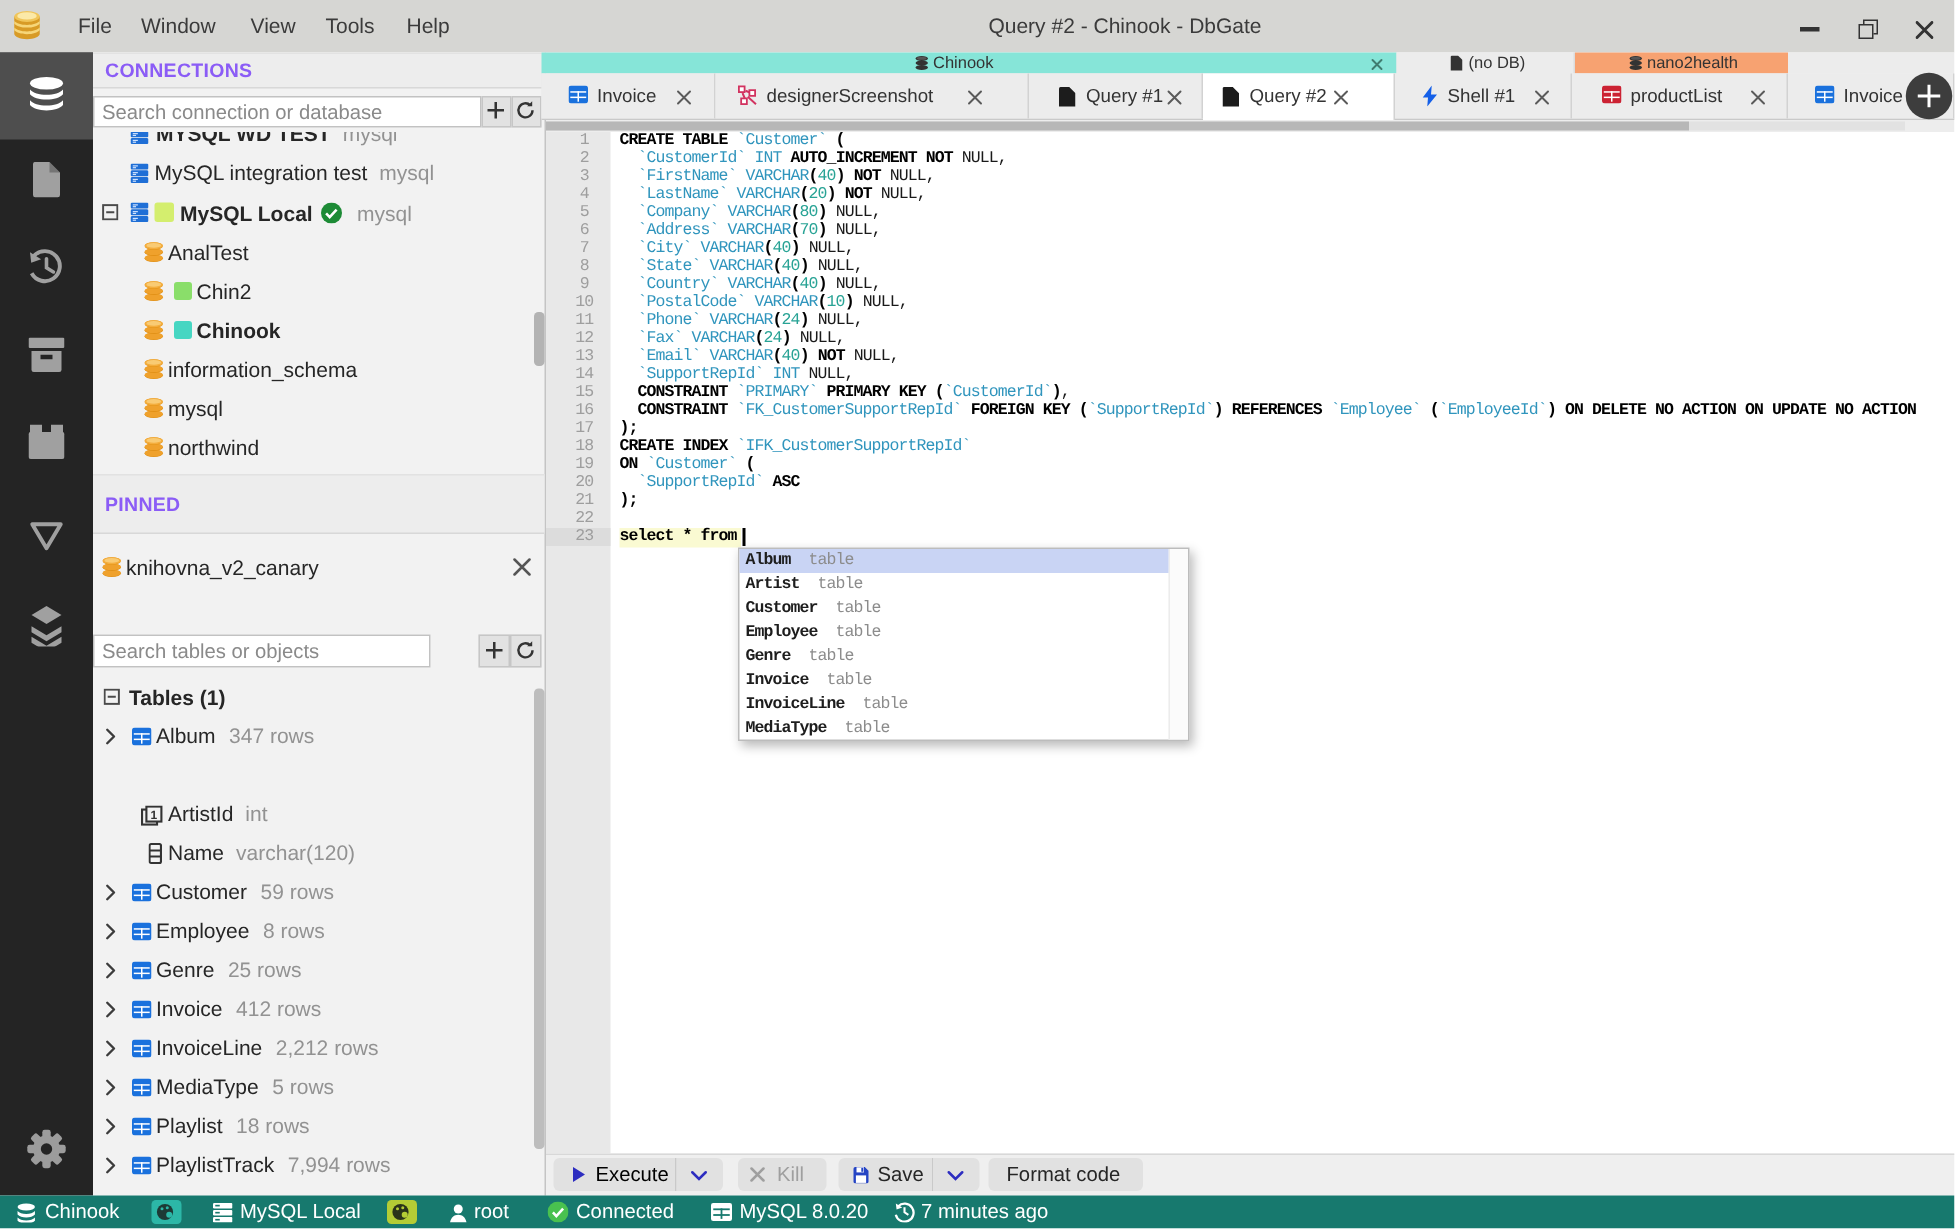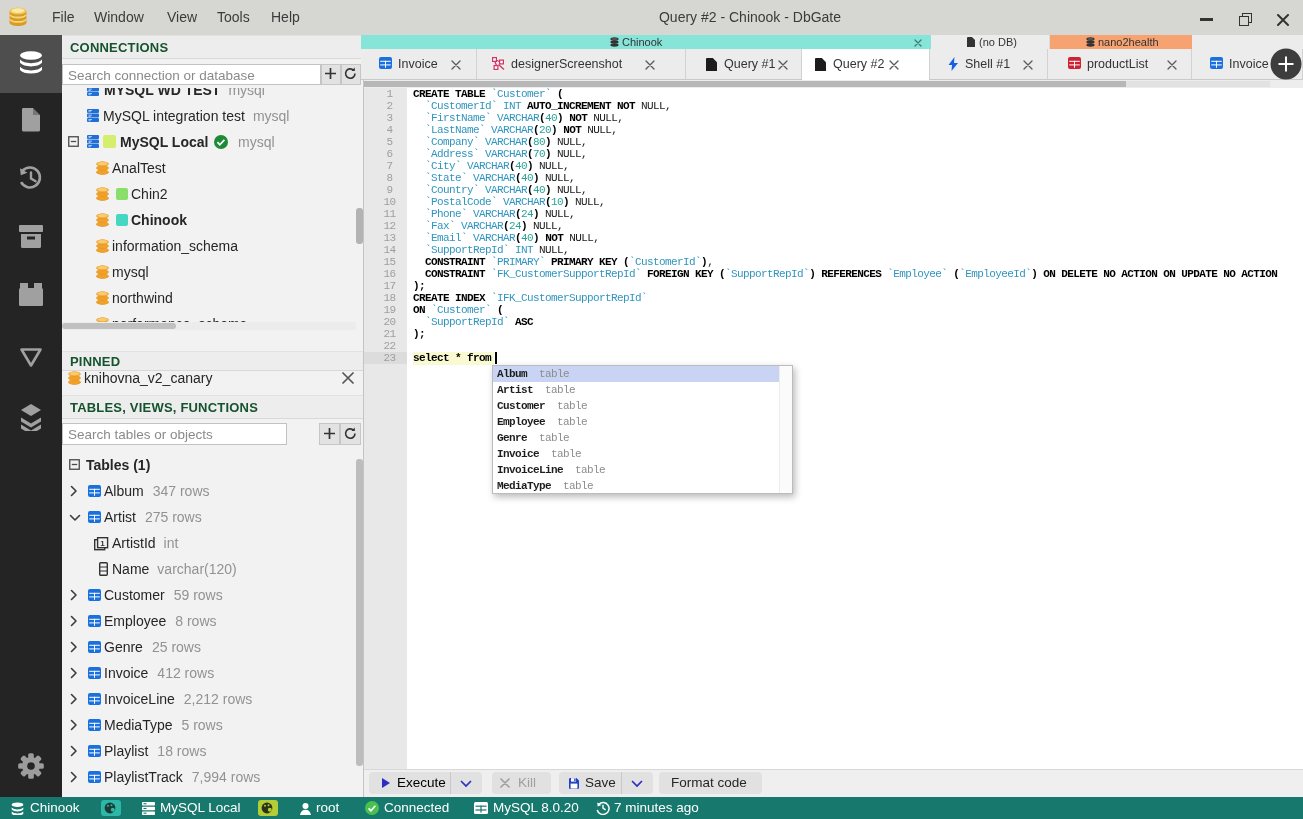--- a/index.html
+++ b/index.html
@@ -2,21 +2,21 @@
 <html><head><meta charset="utf-8">
 <style>
 html,body{margin:0;padding:0;width:1303px;height:819px;overflow:hidden;background:#fff;
   font-family:"Liberation Sans",sans-serif;}
 *{box-sizing:border-box;}
 .abs{position:absolute;}
 #app{position:relative;width:1303px;height:819px;overflow:hidden;}
 .mi{position:absolute;line-height:35px;font-size:14px;color:#3b3b3b;white-space:nowrap;}
 .phead{position:absolute;background:#ededed;border-top:1px solid #e2e2e2;border-bottom:1px solid #d8d8d8;}
 .phead span{position:absolute;left:8px;top:50%;transform:translateY(-50%);
-  font-weight:bold;font-size:13px;color:#14532d;letter-spacing:.2px;}
+  font-weight:bold;font-size:13px;color:#8b5cf6;letter-spacing:.2px;}
 .sinput{position:absolute;background:#fff;border:1px solid #c2c2c2;}
 .sinput span{position:absolute;left:5px;top:50%;transform:translateY(-50%);white-space:nowrap;
   font-size:13.5px;color:#8a8a8a;}
 .sbtn{position:absolute;background:#e2e2e2;border:1px solid #c6c6c6;}
 .clip{position:absolute;overflow:hidden;}
 .row{position:absolute;left:0;height:26px;width:294px;white-space:nowrap;}
 .row .t{position:absolute;font-size:14px;color:#262626;top:50%;transform:translateY(-50%);}
 .bold{font-weight:bold;}
 .row .m{position:absolute;font-size:14px;color:#929292;top:50%;transform:translateY(-50%);}
 .tw{position:absolute;top:50%;transform:translateY(-50%);white-space:nowrap;}
@@ -258,41 +258,38 @@
           <ellipse cx="6.5" cy="3.0" rx="6.1" ry="2.5" fill="#e39417"></ellipse>
           <ellipse cx="6.5" cy="2.8" rx="6.1" ry="2.3" fill="#f4ad3d"></ellipse>
           <ellipse cx="6.5" cy="2.6" rx="4.9" ry="1.6" fill="#f9cb74"></ellipse>
         </svg>
         <span class="t" style="left:50px">performance_schema</span>
       </div>
 </div>
 <div class="abs" style="left:356px;top:208px;width:7px;height:36px;background:#b3b3b3;border-radius:3px"></div>
 <div class="abs" style="left:62px;top:322px;width:294px;height:8px;background:#ececec"></div>
 <div class="abs" style="left:62px;top:323px;width:114px;height:6px;background:#c0c0c0;border-radius:3px"></div>
-<div class="phead" style="left:62px;top:351px;width:301px;height:20px">
+<div class="phead" style="left:62px;top:316px;width:301px;height:40px">
       <span>PINNED</span>
     </div>
 <div class="row" style="left:62px;top:365px;width:301px">
       <svg class="abs" style="left:6px;top:6px" width="13" height="14" viewBox="0 0 13 14">
         <ellipse cx="6.5" cy="11.2" rx="6.1" ry="2.5" fill="#dd8d13"></ellipse>
         <ellipse cx="6.5" cy="11" rx="6.1" ry="2.3" fill="#efa12c"></ellipse>
         <ellipse cx="6.5" cy="7.1" rx="6.1" ry="2.5" fill="#dd8d13"></ellipse>
         <ellipse cx="6.5" cy="6.9" rx="6.1" ry="2.3" fill="#efa12c"></ellipse>
         <ellipse cx="6.5" cy="3.0" rx="6.1" ry="2.5" fill="#e39417"></ellipse>
         <ellipse cx="6.5" cy="2.8" rx="6.1" ry="2.3" fill="#f4ad3d"></ellipse>
         <ellipse cx="6.5" cy="2.6" rx="4.9" ry="1.6" fill="#f9cb74"></ellipse>
       </svg>
       <span class="t" style="left:22px">knihovna_v2_canary</span>
     </div>
 <svg class="abs" style="left:342px;top:372px" width="12" height="12" viewBox="0 0 12 12">
       <path d="M1 1 L11 11 M11 1 L1 11" stroke="#555" stroke-width="1.7" stroke-linecap="round"></path>
     </svg>
-<div class="phead" style="left:62px;top:395px;width:301px;height:24px">
-      <span>TABLES, VIEWS, FUNCTIONS</span>
-    </div>
 <div class="sinput" style="left:62px;top:423px;width:225px;height:22px">
       <span>Search tables or objects</span>
     </div>
 <div class="sbtn" style="left:319px;top:423px;width:21px;height:22px"></div>
 <div class="sbtn" style="left:340px;top:423px;width:21px;height:22px"></div>
 <svg class="abs" style="left:323px;top:427px" width="13" height="13" viewBox="0 0 13 13">
       <path d="M6.5 1v11M1 6.5h11" stroke="#333" stroke-width="1.7"></path>
     </svg>
 <svg class="abs" style="left:344px;top:427px" width="13" height="13" viewBox="0 0 13 13">
       <path d="M11 6.5a4.7 4.7 0 1 1-1.4-3.3" fill="none" stroke="#333" stroke-width="1.6"></path>
@@ -310,32 +307,20 @@
         <svg class="abs" style="left:7px;top:7px" width="12" height="12" viewBox="0 0 12 12">
           <path d="M2.5 1.5 L7 6 L2.5 10.5" fill="none" stroke="#3c3c3c" stroke-width="1.6" stroke-linecap="round" stroke-linejoin="round"></path>
         </svg>
         <svg class="abs" style="left:26px;top:7px" width="13" height="12" viewBox="0 0 13 12">
           <rect x="0" y="0" width="13" height="12" rx="2" fill="#1a71dd"></rect>
           <rect x="1.2" y="3.8" width="10.6" height="1" fill="#fff"></rect>
           <rect x="6" y="3.8" width="1" height="7" fill="#fff"></rect>
           <rect x="1.2" y="7.4" width="10.6" height="1" fill="#fff"></rect>
         </svg>
         <div class="tw" style="left:42px"><span class="nm">Album</span><span class="sfx" style="margin-left:9px">347 rows</span></div>
-      </div>
-      <div class="row" style="top:56px">
-        <svg class="abs" style="left:7px;top:8px" width="12" height="12" viewBox="0 0 12 12">
-          <path d="M1.5 3.5 L6 8 L10.5 3.5" fill="none" stroke="#3c3c3c" stroke-width="1.6" stroke-linecap="round" stroke-linejoin="round"></path>
-        </svg>
-        <svg class="abs" style="left:26px;top:7px" width="13" height="12" viewBox="0 0 13 12">
-          <rect x="0" y="0" width="13" height="12" rx="2" fill="#1a71dd"></rect>
-          <rect x="1.2" y="3.8" width="10.6" height="1" fill="#fff"></rect>
-          <rect x="6" y="3.8" width="1" height="7" fill="#fff"></rect>
-          <rect x="1.2" y="7.4" width="10.6" height="1" fill="#fff"></rect>
-        </svg>
-        <div class="tw" style="left:42px"><span class="nm">Artist</span><span class="sfx" style="margin-left:9px">275 rows</span></div>
       </div>
       <div class="row" style="top:82px">
         <svg class="abs" style="left:32px;top:7px" width="15" height="14" viewBox="0 0 15 14">
           <rect x="0.7" y="2.7" width="10" height="10" fill="none" stroke="#333" stroke-width="1.4"></rect>
           <rect x="3.6" y="0.7" width="10" height="10" fill="#f2f2f2" stroke="#333" stroke-width="1.4"></rect>
           <text x="8.6" y="9" font-size="8" font-family="Liberation Sans" fill="#333" text-anchor="middle" font-weight="bold">1</text>
         </svg>
         <div class="tw" style="left:50px"><span class="nm">ArtistId</span><span class="sfx">int</span></div>
       </div>
       <div class="row" style="top:108px">

